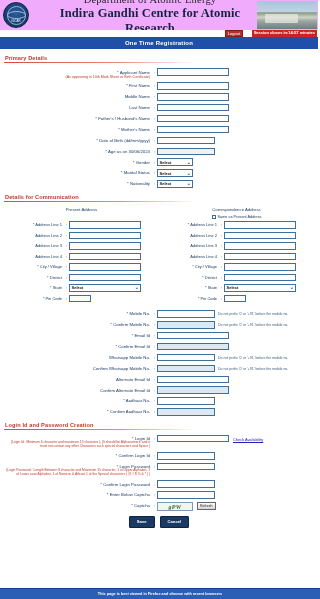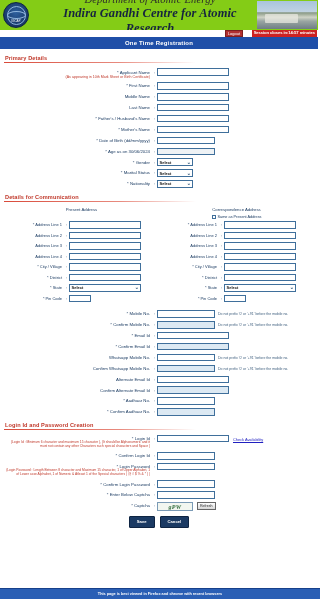--- a/index.html
+++ b/index.html
@@ -6,21 +6,21 @@
   html, body { margin:0; padding:0; }
   body {
     width:318px; height:599px;
     font-family:"Liberation Sans", sans-serif;
     background:#ffffff;
     color:#1a3a5c;
     overflow:hidden;
   }
 
   
-  .header { position:relative; height:30px; background:#84cc16; display:flex; align-items:center;font-style:italic; }
+  .header { position:relative; height:30px; background:#f0abfc; display:flex; align-items:center; }
   .logo {
     width:26px; height:26px; margin-left:3px; border-radius:50%;
     background:radial-gradient(circle at 50% 40%, #2e5f9e 0%, #1c3f72 55%, #13294d 100%);
     border:1.2px solid #0f2444; flex:none; position:relative;
     display:flex; align-items:center; justify-content:center; overflow:hidden;
   }
   .logo .ring { position:absolute; width:19px; height:19px; border:1px solid #8fb4dc; border-radius:50%; top:2.5px; left:2.8px;}
   .logo .ring2 { position:absolute; width:19px; height:8px; border:1px solid #8fb4dc; border-radius:50%; top:8px; left:2.8px;}
   .logo .band { position:absolute; bottom:4px; left:0; right:0; text-align:center; font-size:2.8px; color:#ffffff; letter-spacing:.1px; line-height:3.4px;}
   .titles { flex:1; text-align:center; padding-left:14px; }

